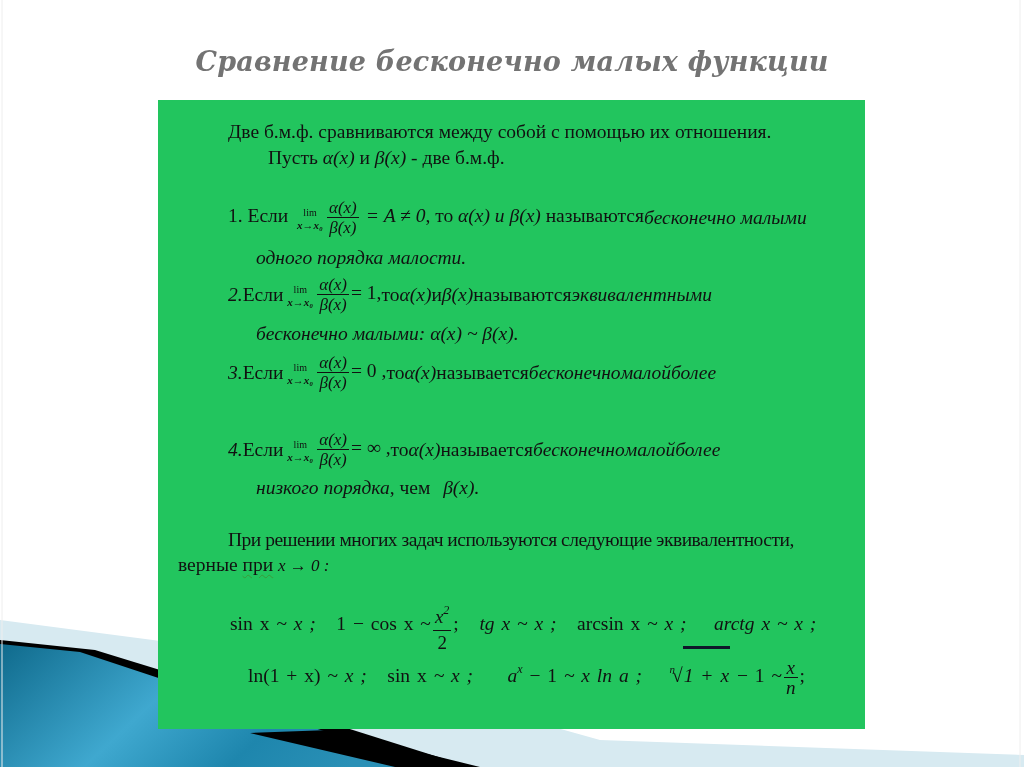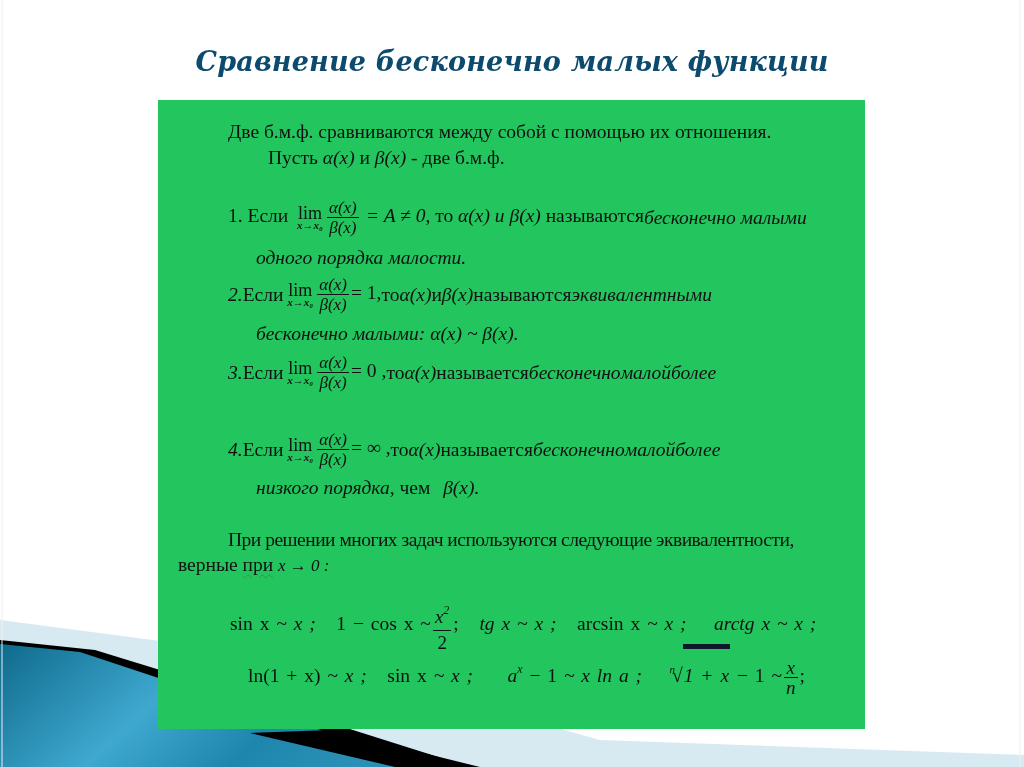--- a/index.html
+++ b/index.html
@@ -1,34 +1,34 @@
 <!DOCTYPE html>
 <html><head>
 <meta charset="utf-8">
 <style>
   html,body{margin:0;padding:0;}
   body{width:1024px;height:767px;position:relative;overflow:hidden;background:#ffffff;font-family:"Liberation Serif","DejaVu Serif",serif;color:#111;}
   .deco{position:absolute;left:0;top:0;width:1024px;height:767px;}
-  .title{position:absolute;left:0;width:1024px;top:46px;text-align:center;font-family:"DejaVu Serif","Liberation Serif",serif;font-style:italic;font-weight:bold;font-size:27px;color:#0c4a6e;letter-spacing:0.2px;}
+  .title{position:absolute;left:0;width:1024px;top:46px;text-align:center;font-family:"DejaVu Serif","Liberation Serif",serif;font-style:italic;font-weight:bold;font-size:27px;color:#737373;letter-spacing:0.2px;}
   .sheet{position:absolute;left:158px;top:100px;width:707px;height:629px;background:#22c55e;}
   .line{position:absolute;font-size:19.5px;white-space:nowrap;line-height:24px;}
   .it{font-style:italic;}
   .m{font-style:italic;font-family:"Liberation Serif",serif;}
   .frac{display:inline-block;vertical-align:middle;text-align:center;position:relative;margin:0 2px;}
   .frac .num{display:block;font-size:17px;line-height:19px;border-bottom:1px solid #111;padding:0 2px;}
   .frac .den{display:block;font-size:17px;line-height:20px;padding:0 2px;}
   .lim{display:inline-block;vertical-align:middle;text-align:center;margin:0 2px 0 4px;}
-  .lim .l1{display:block;font-size:18px;line-height:14px;}
+  .lim .l1{display:block;font-size:10px;line-height:14px;}
   .lim .l2{display:block;font-size:11px;line-height:10px;font-style:italic;font-weight:bold;}
   .just{display:flex;justify-content:flex-start;align-items:center;}
   .squig{text-decoration:underline wavy #3a9a3a;text-decoration-thickness:1px;text-underline-offset:3px;}
   .sup{font-size:12px;vertical-align:9px;}
   .root{display:inline-block;position:relative;}
   .root .idx{font-size:11px;position:relative;top:-9px;margin-right:-3px;}
-  .root .rad{border-top:5px solid #0f172a;padding:16px 1px;}
+  .root .rad{border-top:3px solid #0f172a;padding:16px 1px;}
 </style>
 </head>
 <body>
 
 <svg class="deco" viewBox="0 0 1024 767" xmlns="http://www.w3.org/2000/svg">
   <defs>
     <linearGradient id="gblue" x1="0" y1="0" x2="1" y2="0.3">
       <stop offset="0" stop-color="#0f6a8c"></stop>
       <stop offset="0.45" stop-color="#3fa8cf"></stop>
       <stop offset="0.75" stop-color="#1e86ad"></stop>

